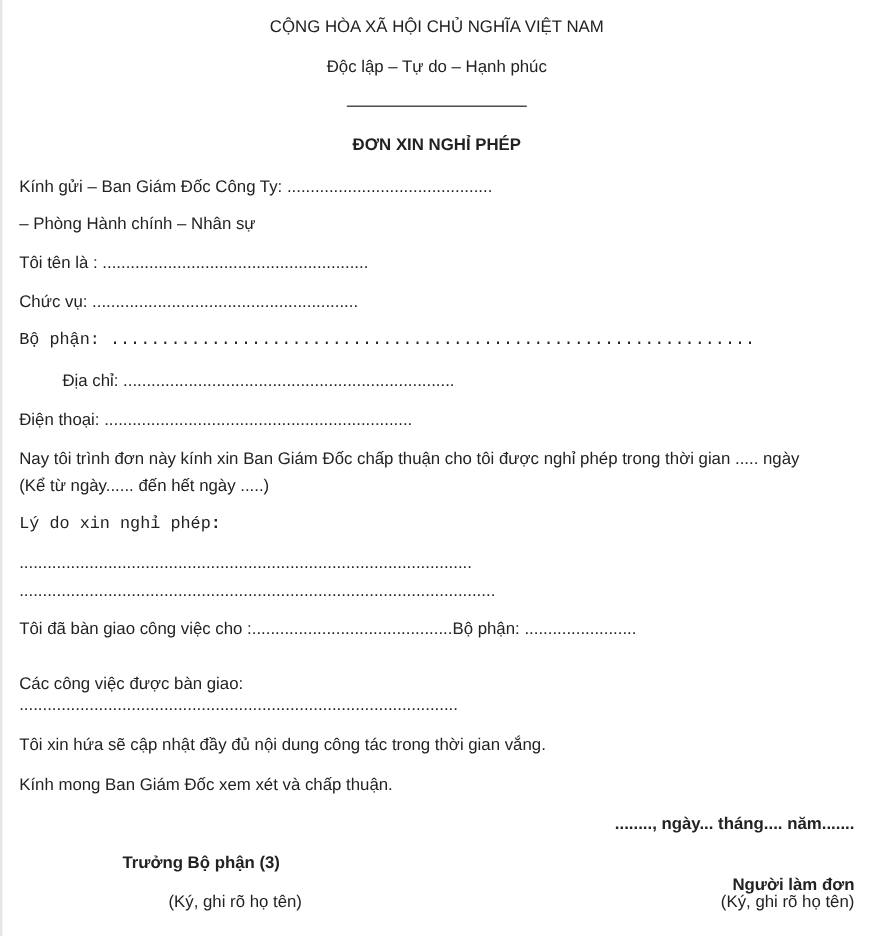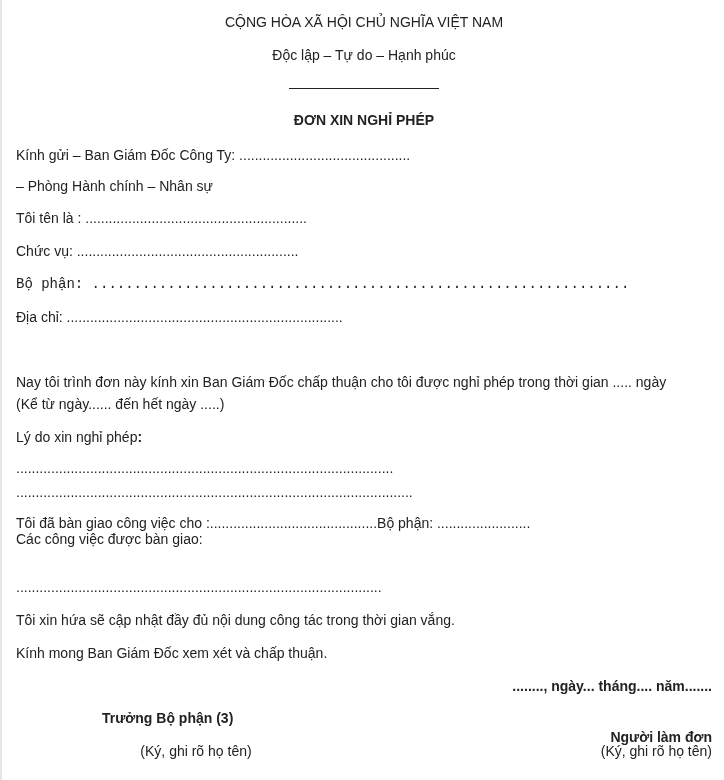--- a/index.html
+++ b/index.html
@@ -57,31 +57,32 @@
   <div class="line center" style="top:13px;">CỘNG HÒA XÃ HỘI CHỦ NGHĨA VIỆT NAM</div>
   <div class="line center" style="top:46px;">Độc lập – Tự do – Hạnh phúc</div>
   <div class="divider"></div>
   <div class="line center bold" style="top:111px;">ĐƠN XIN NGHỈ PHÉP</div>
 
   <div class="line left" style="top:146px;">Kính gửi – Ban Giám Đốc Công Ty: ............................................</div>
   <div class="line left" style="top:209px;">Tôi tên là : .........................................................</div>
   <div class="line left" style="top:177px;">– Phòng Hành chính – Nhân sự</div>
   <div class="line left" style="top:242px;text-align:center;">Chức vụ: .........................................................</div>
   <div class="line left" style="top:275px;font-family:Liberation Mono, monospace;">Bộ phận: ................................................................</div>
-  <div class="line left" style="top:308px;">Địa chỉ: .......................................................................</div>
+  <div class="line left" style="top:308px;margin-left:36px;">Địa chỉ: .......................................................................</div>
+  <div class="line left" style="top:340px;">Điện thoại: ..................................................................</div>
 
   <div class="line left" style="top:373px;">Nay tôi trình đơn này kính xin Ban Giám Đốc chấp thuận cho tôi được nghỉ phép trong thời gian ..... ngày</div>
   <div class="line left" style="top:395px;">(Kể từ ngày...... đến hết ngày .....)</div>
 
-  <div class="line left" style="top:428px;"><span>Lý do xin nghỉ phép</span><span class="bold">:</span></div>
+  <div class="line left" style="top:428px;font-family:Liberation Mono, monospace;"><span>Lý do xin nghỉ phép</span><span class="bold">:</span></div>
   <div class="line left" style="top:459px;">.................................................................................................</div>
   <div class="line left" style="top:483px;">......................................................................................................</div>
 
   <div class="line left" style="top:514px;">Tôi đã bàn giao công việc cho :...........................................Bộ phận: ........................</div>
-  <div class="line left" style="top:530px;">Các công việc được bàn giao:</div>
+  <div class="line left" style="top:560px;">Các công việc được bàn giao:</div>
   <div class="line left" style="top:578px;">..............................................................................................</div>
 
   <div class="line left" style="top:611px;">Tôi xin hứa sẽ cập nhật đầy đủ nội dung công tác trong thời gian vắng.</div>
   <div class="line left" style="top:644px;">Kính mong Ban Giám Đốc xem xét và chấp thuận.</div>
 
   <div class="line right bold" style="top:677px;">........, ngày... tháng.... năm.......</div>
 
   <div class="line bold" style="top:709px; left:100px; width:200px; text-align:left;">Trưởng Bộ phận (3)</div>
   <div class="line" style="top:742px; left:94px; width:200px; text-align:center;">(Ký, ghi rõ họ tên)</div>
 

